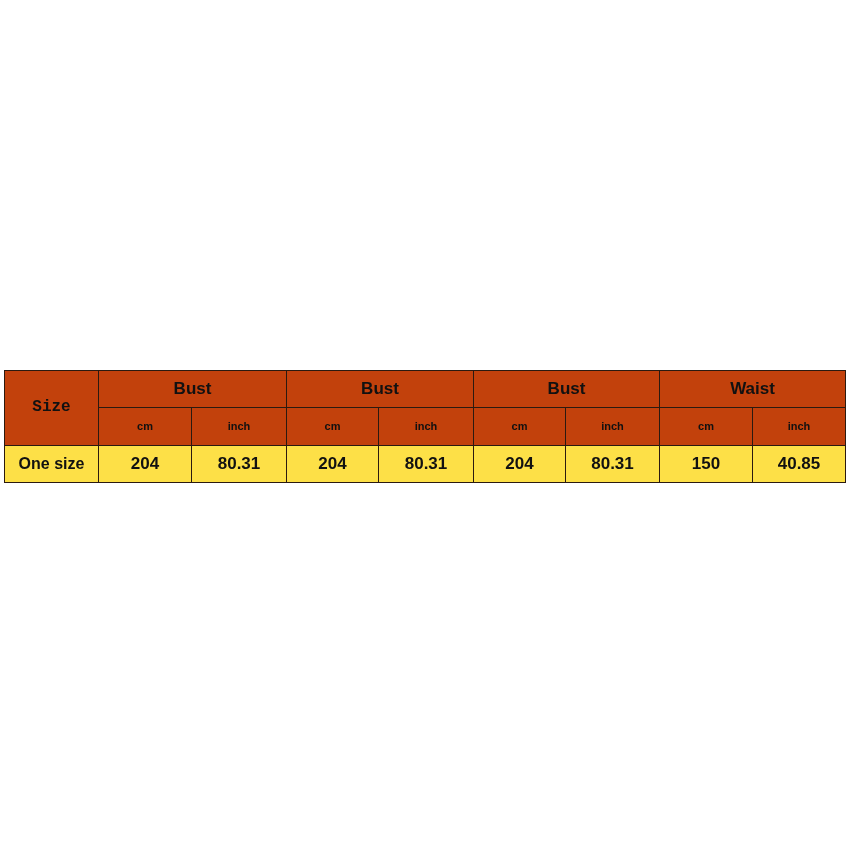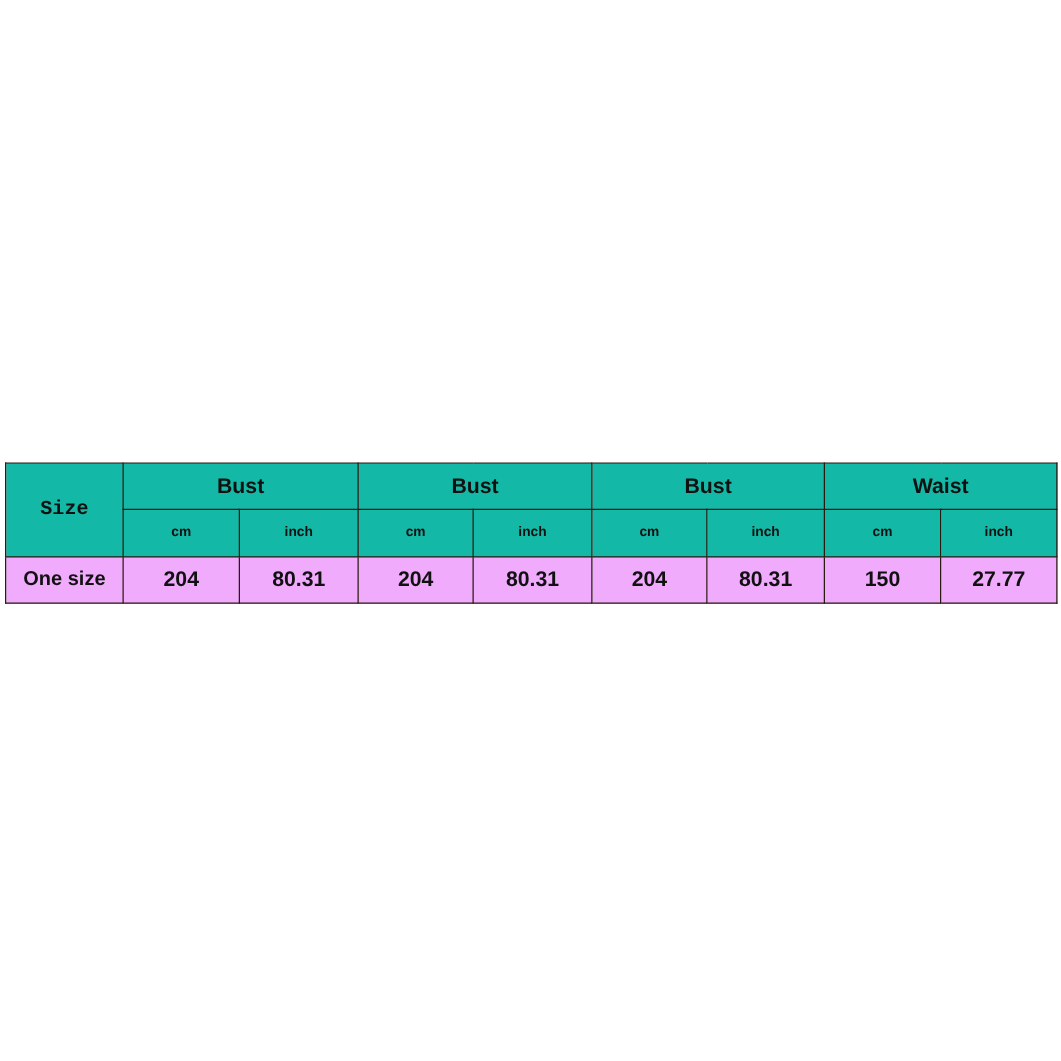--- a/index.html
+++ b/index.html
@@ -42,42 +42,42 @@
     text-align: center;
     vertical-align: middle;
     color: #111111;
     font-weight: bold;
     padding: 0;
     line-height: 1.1;
   }
 
   
   td.hdr {
-    background: #14b8a6;
+    background: #c2410c;
   }
 
   td.group-hdr {
     font-size: 17px;
     height: 36px;
   }
 
   td.unit-hdr {
     font-size: 11px;
     height: 37px;
   }
 
   td.size-hdr {
     font-size: 16px;
     height: 73px;
     font-family: Liberation Mono, monospace;
   }
 
   
   td.data {
-    background: #f0abfc;
+    background: #fde047;
     font-size: 17px;
     height: 36px;
   }
 
   td.data-label {
     font-size: 16px;
   }
 
   
   col.c-size  { width: 94px; }
@@ -128,19 +128,19 @@
         </tr>
         <tr>
           <td class="data data-label">One size</td>
           <td class="data">204</td>
           <td class="data">80.31</td>
           <td class="data">204</td>
           <td class="data">80.31</td>
           <td class="data">204</td>
           <td class="data">80.31</td>
           <td class="data">150</td>
-          <td class="data">27.77</td>
+          <td class="data">40.85</td>
         </tr>
       </tbody>
     </table>
   </div>
 
 </div>
 
 </body></html>

